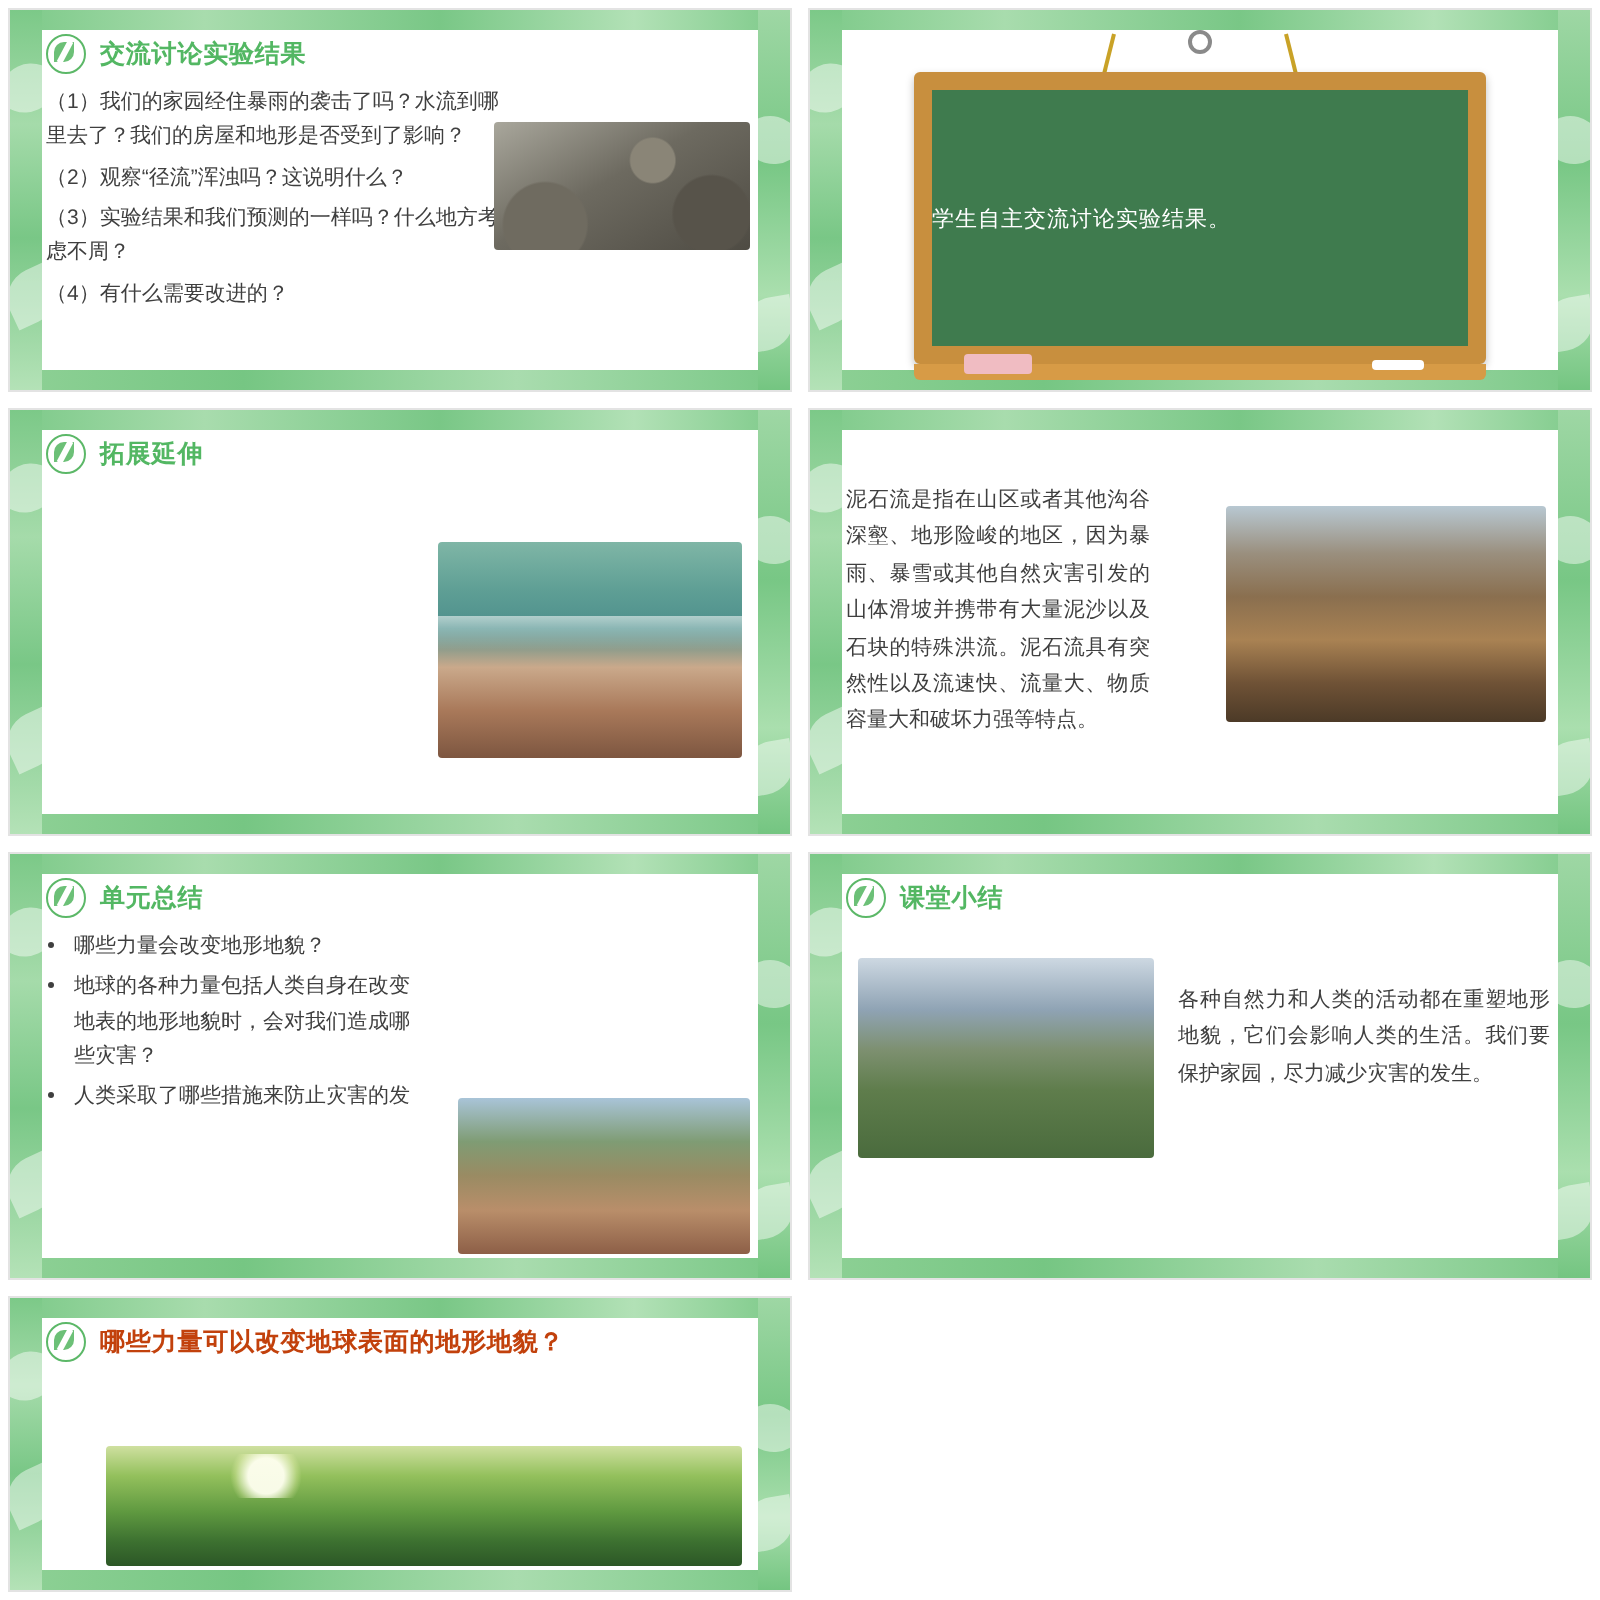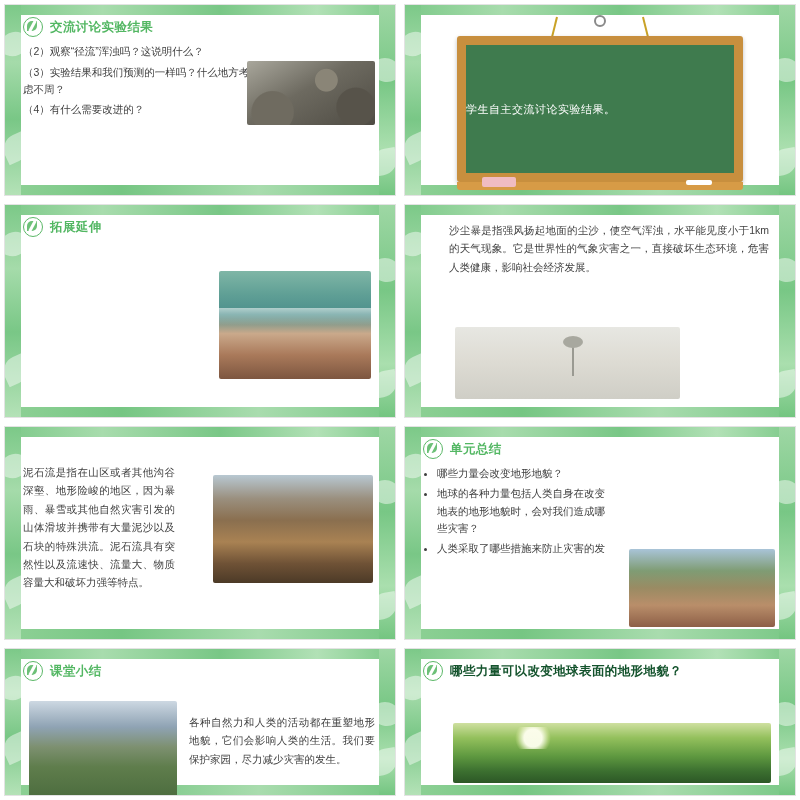--- a/index.html
+++ b/index.html
@@ -96,21 +96,21 @@
     background: #ffffff;
     transform: rotate(28deg);
   }
   .stitle {
     color: #53b763;
     font-weight: bold;
     font-size: 12.5px;
     letter-spacing: 0.4px;
     white-space: nowrap;
   }
-  .stitle.dark { color: #14532d; }
+  .stitle.dark { color: #c2410c; }
   .body-text {
     font-size: 10.5px;
     color: #3f3f3f;
     line-height: 1.75;
     text-align: justify;
   }
   .qlist p {
     margin: 0 0 4px 0;
     font-size: 10.5px;
     color: #3f3f3f;
@@ -299,20 +299,21 @@
         <div class="leaf l2"></div>
         <div class="leaf l3"></div>
         <div class="leaf l4"></div>
     </div>
     <div class="slide-inner">
       <div class="sheader">
         <span class="flower-icon"></span>
         <span class="stitle">交流讨论实验结果</span>
       </div>
       <div class="qlist">
+        <p>（1）我们的家园经住暴雨的袭击了吗？水流到哪里去了？我们的房屋和地形是否受到了影响？</p>
         <p>（2）观察“径流”浑浊吗？这说明什么？</p>
         <p>（3）实验结果和我们预测的一样吗？什么地方考虑不周？</p>
         <p>（4）有什么需要改进的？</p>
       </div>
       <div class="photo ph1"></div>
     </div>
   </div>
 
   <div class="slide" id="slide2">
     <div class="frame">
@@ -355,38 +356,20 @@
     </div>
     <div class="slide-inner">
       <div class="sheader">
         <span class="flower-icon"></span>
         <span class="stitle">拓展延伸</span>
       </div>
       <div class="photo ph"></div>
     </div>
   </div>
 
-  <div class="slide" id="slide4">
-    <div class="frame">
-      <div class="bar-top"></div>
-        <div class="bar-bottom"></div>
-      <div class="bar-left"></div>
-        <div class="bar-right"></div>
-      <div class="leaf l1"></div>
-        <div class="leaf l2"></div>
-        <div class="leaf l3"></div>
-        <div class="leaf l4"></div>
-    </div>
-    <div class="slide-inner">
-      <div class="body-text txt">沙尘暴是指强风扬起地面的尘沙，使空气浑浊，水平能见度小于1km的天气现象。它是世界性的气象灾害之一，直接破坏生态环境，危害人类健康，影响社会经济发展。</div>
-      <div class="photo ph">
-          <span class="tree"></span>
-        </div>
-    </div>
-  </div>
 
   <div class="slide" id="slide5">
     <div class="frame">
       <div class="bar-top"></div>
         <div class="bar-bottom"></div>
       <div class="bar-left"></div>
         <div class="bar-right"></div>
       <div class="leaf l1"></div>
         <div class="leaf l2"></div>
         <div class="leaf l3"></div>

